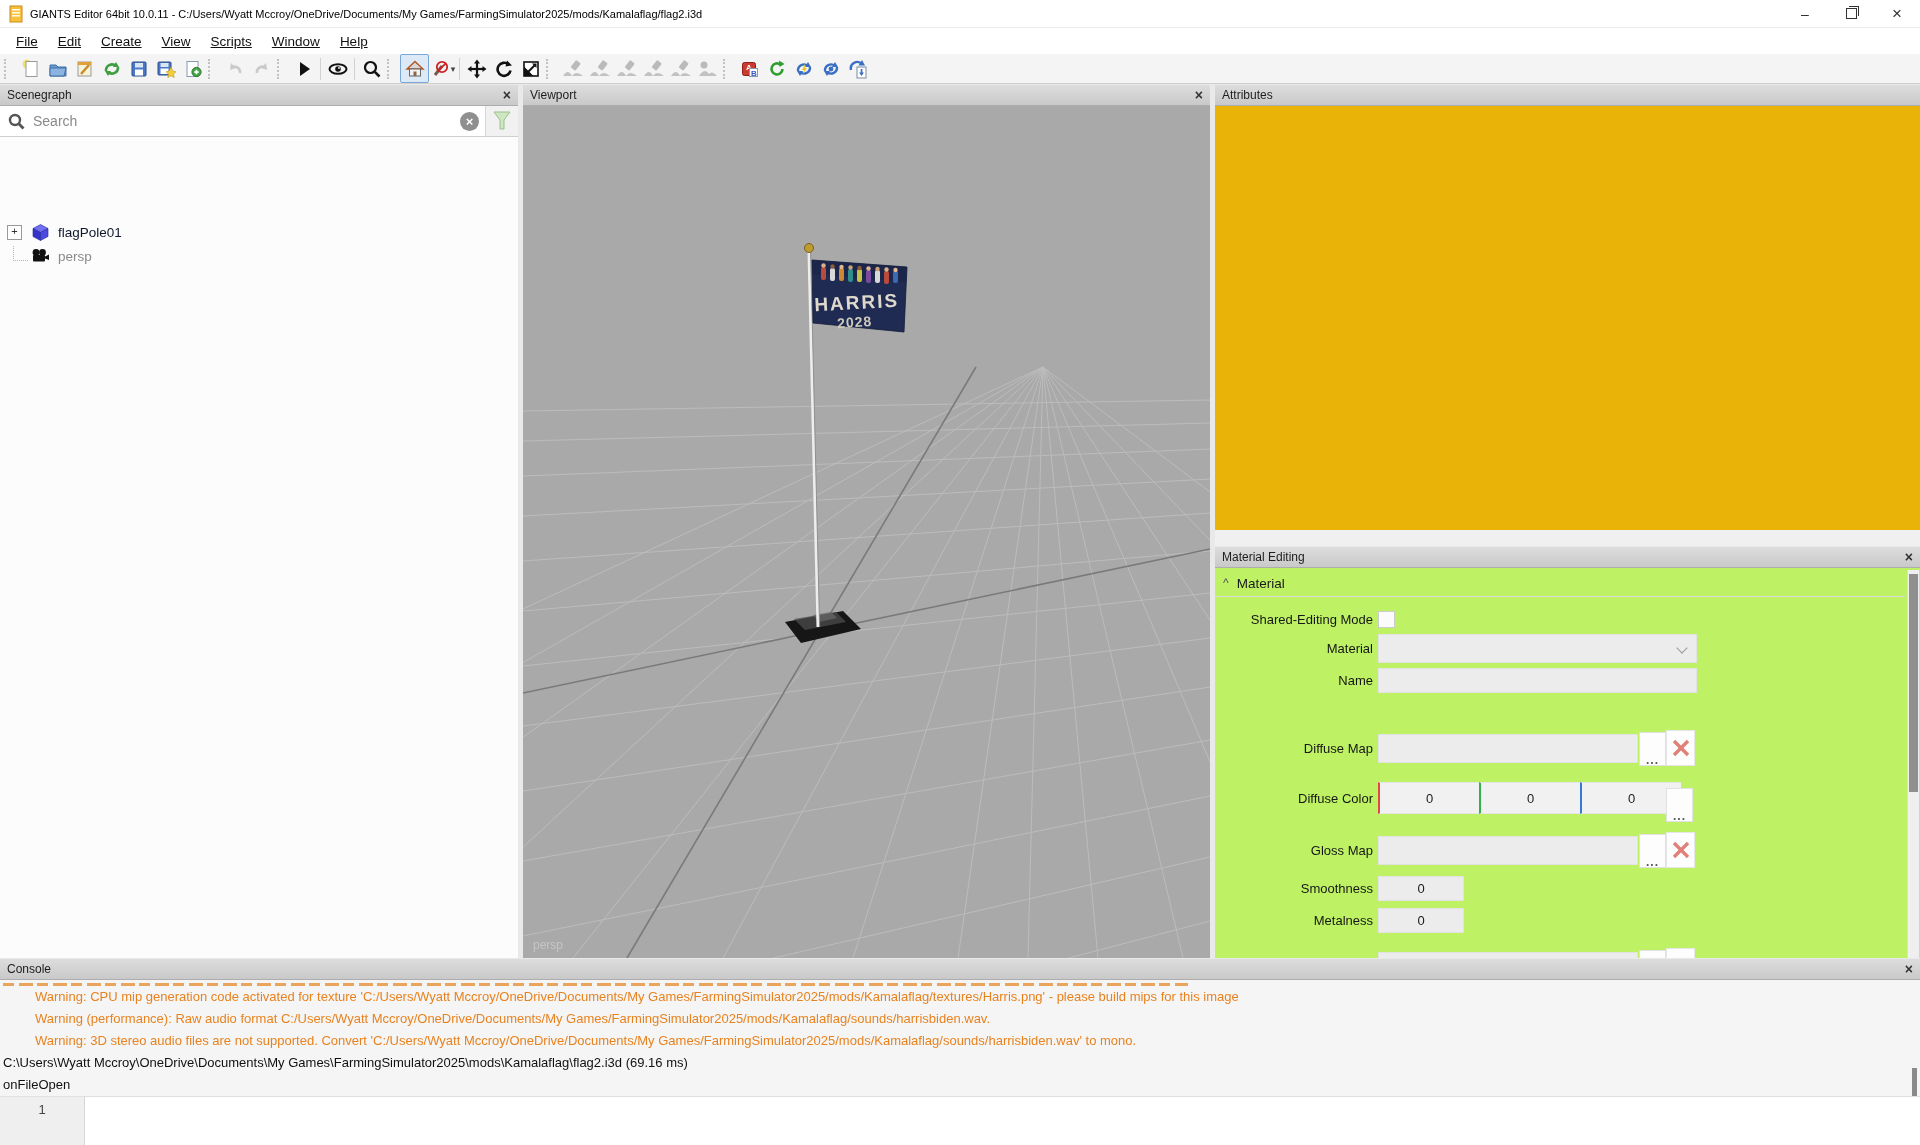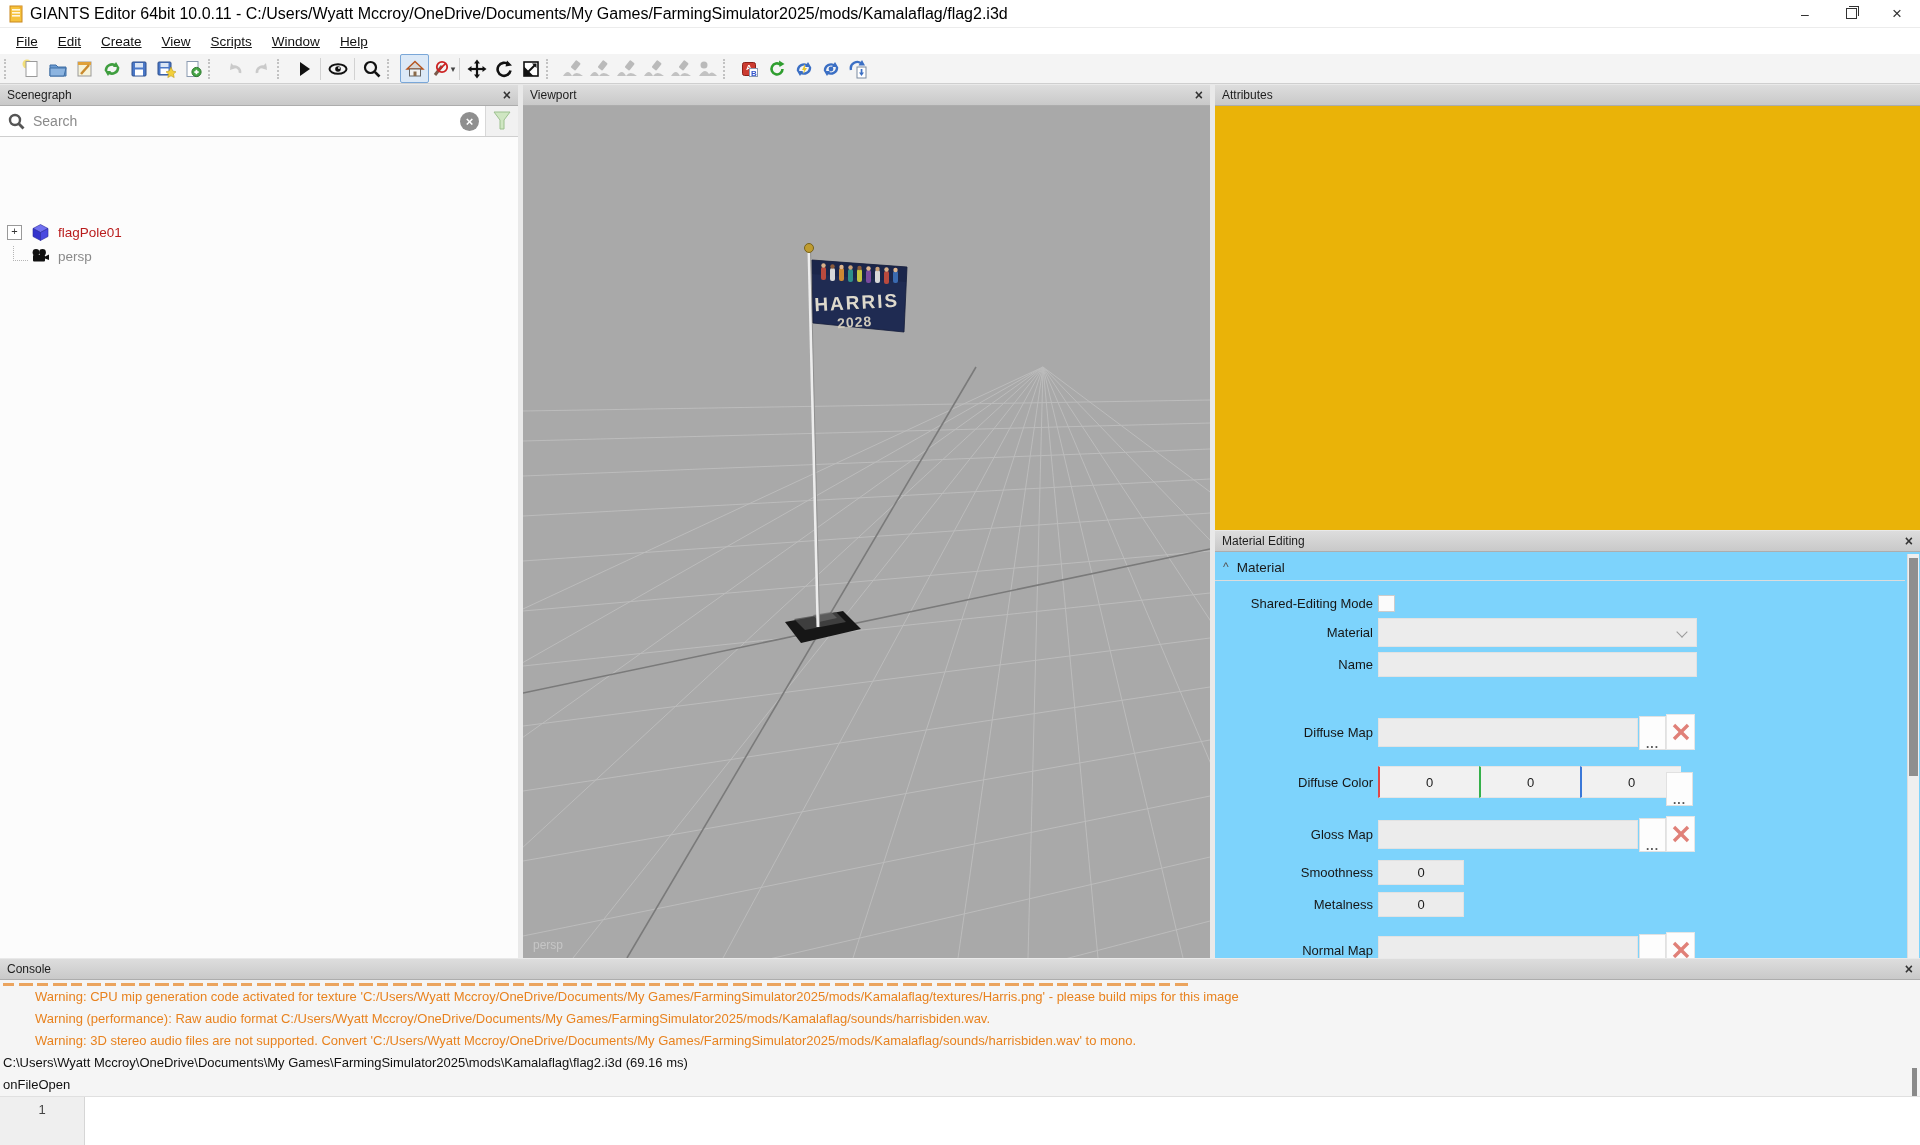--- a/index.html
+++ b/index.html
@@ -3,21 +3,21 @@
 <meta charset="utf-8">
 <style>
   html,body{margin:0;padding:0;}
   body{width:1920px;height:1145px;overflow:hidden;position:relative;
        font-family:"Liberation Sans",sans-serif;background:#f0f0f0;color:#1a1a1a;}
   .abs{position:absolute;box-sizing:border-box;}
 
   
   .titlebar{left:0;top:0;width:1920px;height:28px;background:#ffffff;border-bottom:1px solid #ececec;
             display:flex;align-items:center;}
-  .apptitle{font-size:16px;color:#000;margin-left:8px;white-space:nowrap;}
+  .apptitle{font-size:11px;color:#000;margin-left:8px;white-space:nowrap;}
   .wincontrols{margin-left:auto;display:flex;height:28px;}
   .winbtn{width:46px;height:28px;display:flex;align-items:center;justify-content:center;font-size:14px;color:#333;}
   .restore-box{width:9px;height:9px;border:1px solid #333;position:relative;background:#fff;}
   .restore-box:before{content:"";position:absolute;left:2px;top:-3px;width:9px;height:9px;border:1px solid #333;border-bottom:none;border-left:none;}
 
   
   .menubar{left:0;top:28px;width:1920px;height:26px;background:#ffffff;display:flex;align-items:center;padding-left:6px;}
   .menuitem{font-size:13.5px;padding:0 10px;color:#111;text-decoration:underline;}
 
   
@@ -51,21 +51,21 @@
 
   
   .viewport{left:523px;top:84px;width:687px;height:874px;background:#a9a9a9;}
   .vp-body{position:absolute;left:0;top:22px;width:687px;height:852px;}
   .splitter{top:84px;width:5px;height:874px;background:#e9e9e9;}
 
   
   .attributes{left:1215px;top:84px;width:758px;height:446px;background:#eab308;}
 
   
-  .material{left:1215px;top:530px;width:705px;height:428px;background:#7dd3fc;overflow:hidden;}
+  .material{left:1215px;top:546px;width:705px;height:428px;background:#bef264;overflow:hidden;}
   .msection{position:absolute;left:0;top:24px;width:690px;height:26px;border-bottom:1px solid #dcdcdc;display:flex;align-items:center;font-size:13.5px;}
   .caret{font-size:12px;color:#555;margin:0 8px 0 8px;}
   .mrow{position:absolute;left:0;width:705px;}
   .mlabel{position:absolute;left:0;width:158px;text-align:right;font-size:13px;color:#161616;top:50%;transform:translateY(-50%);}
   .mfield{position:absolute;left:163px;background:#ececec;border:1px solid #e2e2e2;}
   .checkbox{position:absolute;left:163px;top:3px;width:15px;height:15px;background:#fbfbfb;border:1px solid #cccccc;}
   .chev{position:absolute;right:10px;top:9px;width:7px;height:7px;border-right:1.5px solid #9a9a9a;border-bottom:1.5px solid #9a9a9a;transform:rotate(45deg);}
   .cfield{position:absolute;top:0;height:30px;width:99px;background:#f1f1f1;border-top:1px solid #e5e5e5;border-bottom:1px solid #e5e5e5;
           display:flex;align-items:center;justify-content:center;font-size:13px;color:#222;}
   .dots{position:absolute;width:25px;height:32px;background:#fdfdfd;border:1px solid #e1e1e1;
@@ -352,21 +352,21 @@
   </div>
   <div class="tree-row" style="top:136px;">
     <span class="expander">+</span>
     <span style="margin-left:9px;display:flex;">
       <svg width="19" height="19">
           <polygon points="9.5,1.5 17,5.5 9.5,9.5 2,5.5" fill="#7070f0" stroke="#26269a" stroke-width=".6"></polygon>
           <polygon points="2,5.5 9.5,9.5 9.5,17.5 2,13.5" fill="#3333cc" stroke="#26269a" stroke-width=".6"></polygon>
           <polygon points="17,5.5 9.5,9.5 9.5,17.5 17,13.5" fill="#4a4ae0" stroke="#26269a" stroke-width=".6"></polygon>
         </svg>
     </span>
-    <span class="tree-label" style="color:#b91c1c;">flagPole01</span>
+    <span class="tree-label" style="color:#0f172a;">flagPole01</span>
   </div>
   <div class="tree-guide"></div>
   <div class="tree-row" style="top:160px;">
     <span style="margin-left:30px;display:flex;">
       <svg width="20" height="18">
           <circle cx="6" cy="5.5" r="3.4" fill="#111"></circle>
           <circle cx="12.5" cy="5.5" r="3.4" fill="#111"></circle>
           <rect x="3" y="8" width="12" height="6.5" rx="1" fill="#111"></rect>
           <polygon points="15,9.5 19,7.5 19,13 15,11.5" fill="#111"></polygon>
         </svg>

